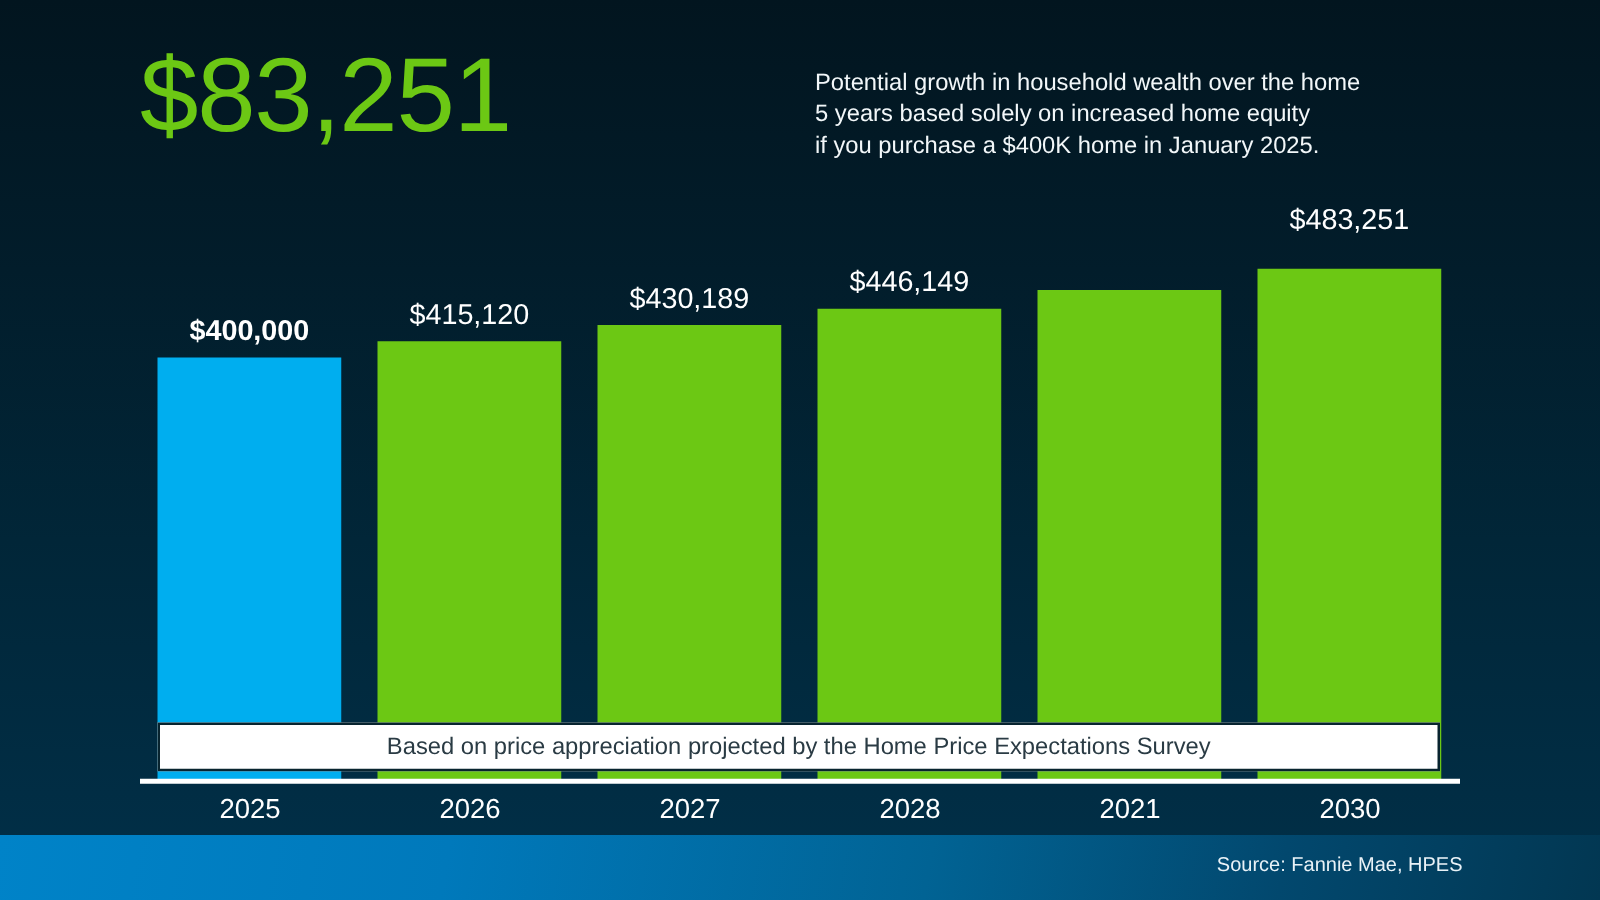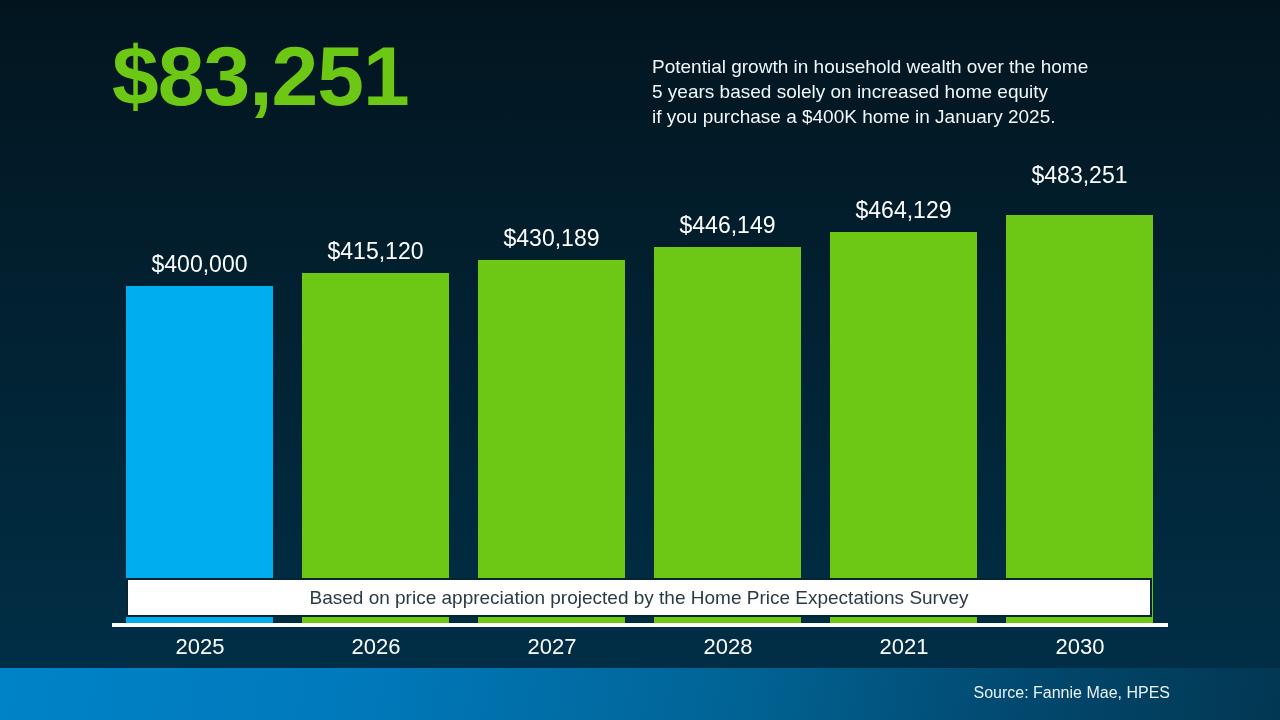--- a/index.html
+++ b/index.html
@@ -17,21 +17,21 @@
     overflow: hidden;
     background: linear-gradient(to bottom, #02151f 0%, #021d2b 30%, #012638 60%, #013049 100%);
   }
 
   
   #headline {
     position: absolute;
     left: 112px;
     top: 34px;
     font-size: 84px;
-    font-weight: bold;
+    font-weight: normal;
     color: #6cc814;
     letter-spacing: -1px;
     line-height: 1;
     white-space: nowrap;
   }
   #subhead {
     position: absolute;
     left: 652px;
     top: 54px;
     width: 500px;
@@ -140,38 +140,37 @@
 
   <div id="headline">$83,251</div>
 
   <div id="subhead">
     <span class="line">Potential growth in household wealth over the home</span>
     <span class="line">5 years based solely on increased home equity</span>
     <span class="line">if you purchase a $400K home in January 2025.</span>
   </div>
 
   <div id="chart">
-    <div class="bar-col" style="left:14px;">
+    <div class="bar-col" style="left:14px;font-weight:bold;">
       <div class="bar-label" style="bottom: 347px;">$400,000</div>
       <div class="bar" style="height: 339px; background: rgb(0, 174, 239);"></div>
     </div>
     <div class="bar-col" style="left:190px;">
       <div class="bar-label" style="bottom: 360px;">$415,120</div>
       <div class="bar" style="height: 352px; background: rgb(108, 200, 20);"></div>
     </div>
     <div class="bar-col" style="left:366px;">
       <div class="bar-label" style="bottom: 373px;">$430,189</div>
       <div class="bar" style="height: 365px; background: rgb(108, 200, 20);"></div>
     </div>
     <div class="bar-col" style="left:542px;">
       <div class="bar-label" style="bottom: 386px;">$446,149</div>
       <div class="bar" style="height: 378px; background: rgb(108, 200, 20);"></div>
     </div>
     <div class="bar-col" style="left:718px;">
-      <div class="bar-label" style="bottom: 401px;">$464,129</div>
       <div class="bar" style="height: 393px; background: rgb(108, 200, 20);"></div>
     </div>
     <div class="bar-col" style="left:894px;">
       <div class="bar-label" style="bottom: 436px;">$483,251</div>
       <div class="bar" style="height: 410px; background: rgb(108, 200, 20);"></div>
     </div>
   </div>
 
   <div id="banner">
     <span>Based on price appreciation projected by the Home Price Expectations Survey</span>

